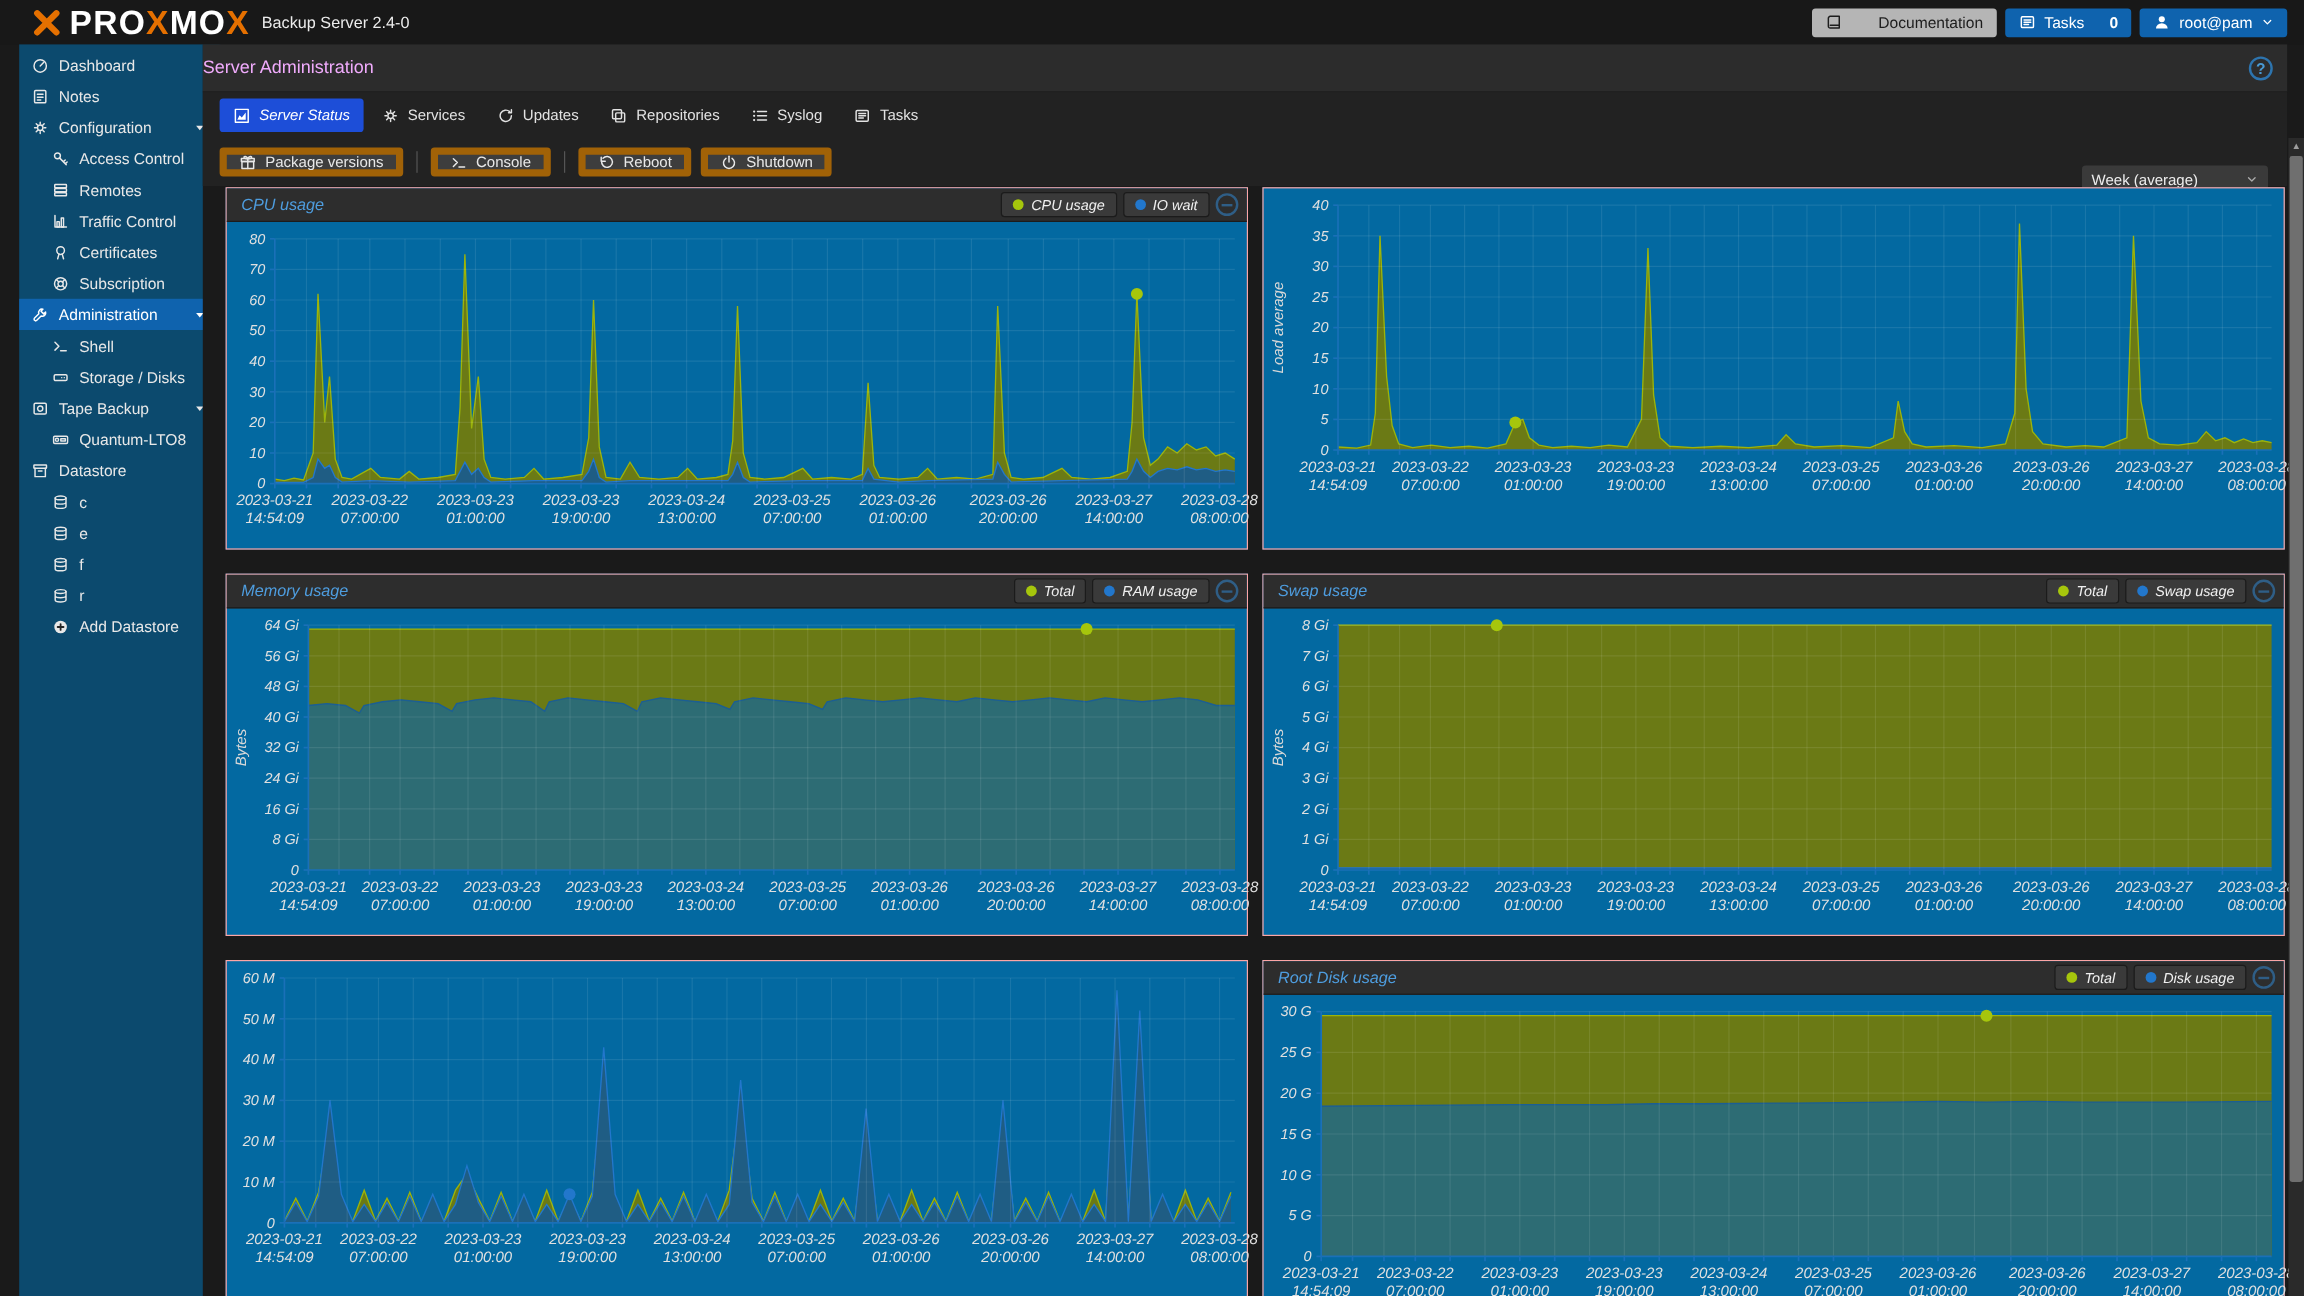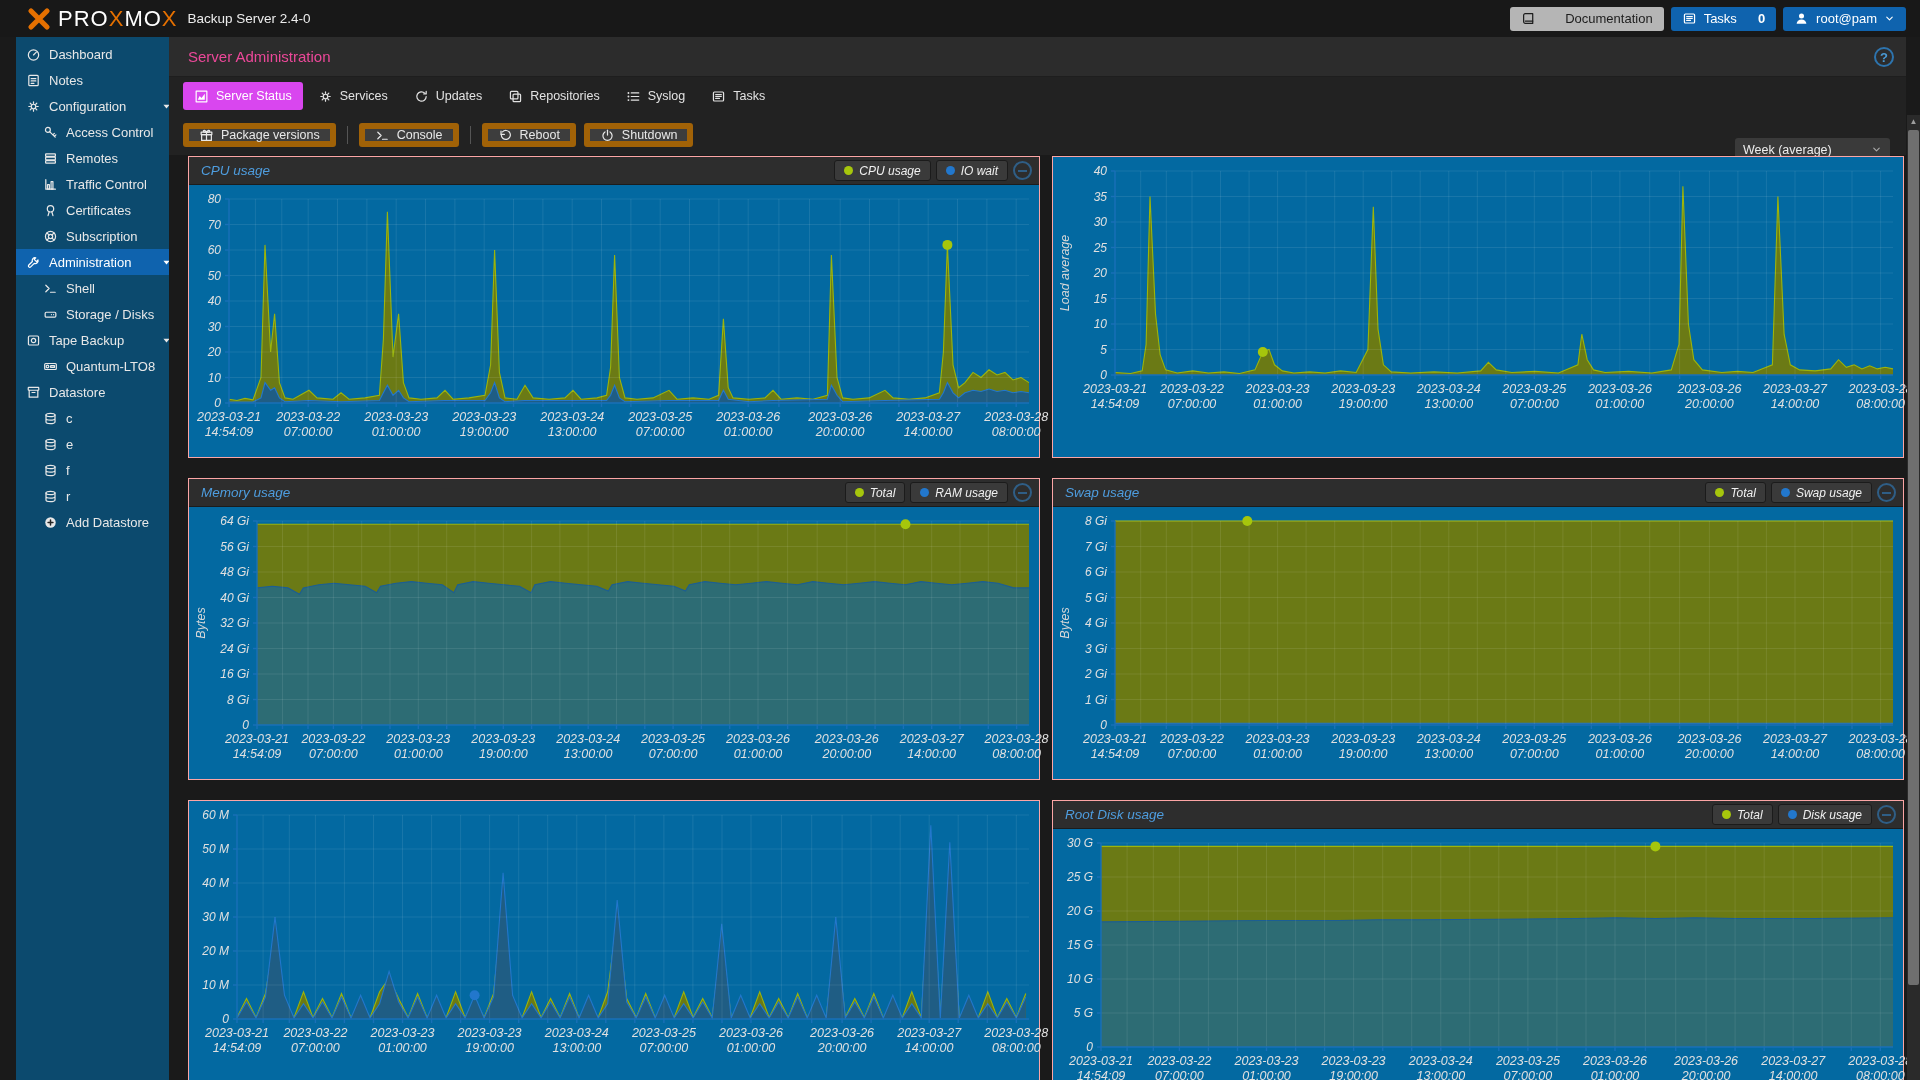--- a/index.html
+++ b/index.html
@@ -6,21 +6,21 @@
   html,body { width:1920px; height:1080px; overflow:hidden; background:#1a1a1a;
     font-family:"Liberation Sans", sans-serif; color:#e6e6e6; }
   .ic { width:15px; height:15px; fill:none; stroke:currentColor; stroke-width:1.3;
         stroke-linecap:round; stroke-linejoin:round; flex:0 0 auto; }
 
   
   .topbar { position:absolute; left:0; top:0; width:1920px; height:37px; background:#181818;
     display:flex; align-items:center; }
   .logo { display:flex; align-items:center; gap:6px; padding-left:26px; }
   .logo-x { width:26px; height:24px; }
-  .brand { font-size:22px; font-weight:normal; letter-spacing:1px; color:#fff; }
+  .brand { font-size:28px; font-weight:bold; letter-spacing:1px; color:#fff; }
   .brand .o { color:#e57000; }
   .product { font-size:13.5px; color:#ececec; margin-left:10px; }
   .top-right { margin-left:auto; display:flex; align-items:center; gap:7px; padding-right:14px; }
   .tbtn { height:24px; display:flex; align-items:center; gap:7px; padding:0 11px;
     border-radius:3px; font-size:13px; cursor:pointer; }
   .tbtn.gray { background:#b5b5b5; color:#1d1d1d;gap:29px; }
   .tbtn.blue { background:#0f63ae; color:#fff; }
   .tbtn .count { margin-left:14px; font-weight:bold; }
   .chev { width:11px; height:11px; stroke-width:1.6; }
 
@@ -30,28 +30,28 @@
   .srow { position:relative; height:26px; display:flex; align-items:center; gap:8px;
     font-size:13px; color:#e8e8e8; cursor:pointer; padding-left:10px; }
   .srow.lvl1 { padding-left:27px; }
   .srow.sel { background:#0f63ae; color:#fff; }
   .srow .caret { position:absolute; right:11px; width:11px; height:11px; }
 
   
   .main { position:absolute; left:169px; top:37px; width:1737px; height:1043px; background:#1a1a1a; }
   .titlebar { position:relative; height:40px; background:#2c2c2c; display:flex; align-items:center;
     border-bottom:1px solid #1e1e1e; }
-  .page-title { color:#ec4899; font-size:15px; padding-left:19px; }
+  .page-title { color:#f0abfc; font-size:15px; }
   .help { position:absolute; right:12px; top:10px; width:20px; height:20px; border-radius:50%;
     border:2px solid #2d74ae; color:#4a9ad4; font-size:13px; font-weight:bold;
     display:flex; align-items:center; justify-content:center; cursor:pointer; }
   .tabbar { height:38px; background:#222; display:flex; align-items:center; gap:4px; padding-left:14px; }
   .tab { height:28px; display:flex; align-items:center; gap:7px; padding:0 11px; border-radius:3px;
     font-size:12.5px; color:#e2e2e2; cursor:pointer; }
-  .tab.active { background:#d946ef; color:#fff; }
+  .tab.active { background:#1d4ed8; color:#fff;font-style:italic; }
   .toolbar { height:40px; background:#222; display:flex; align-items:center; gap:8px;
     padding-left:14px; position:relative; }
   .btn { height:24px; display:flex; align-items:center; gap:7px; padding:0 10px;
     background:#3d3d3d; border:6px solid #a16207; border-radius:3px; font-size:12.5px;
     color:#e8e8e8; cursor:pointer; }
   .vsep { width:1px; height:18px; background:#555; margin:0 3px; }
   .range { position:absolute; right:16px; top:8px; width:155px; height:23px; background:#3a3a3a;
     border-radius:3px; display:flex; align-items:center; font-size:12.5px; color:#eee;
     padding:0 8px; cursor:pointer;margin-top:15px; }
   .range .chev { margin-left:auto; color:#aaa; }

